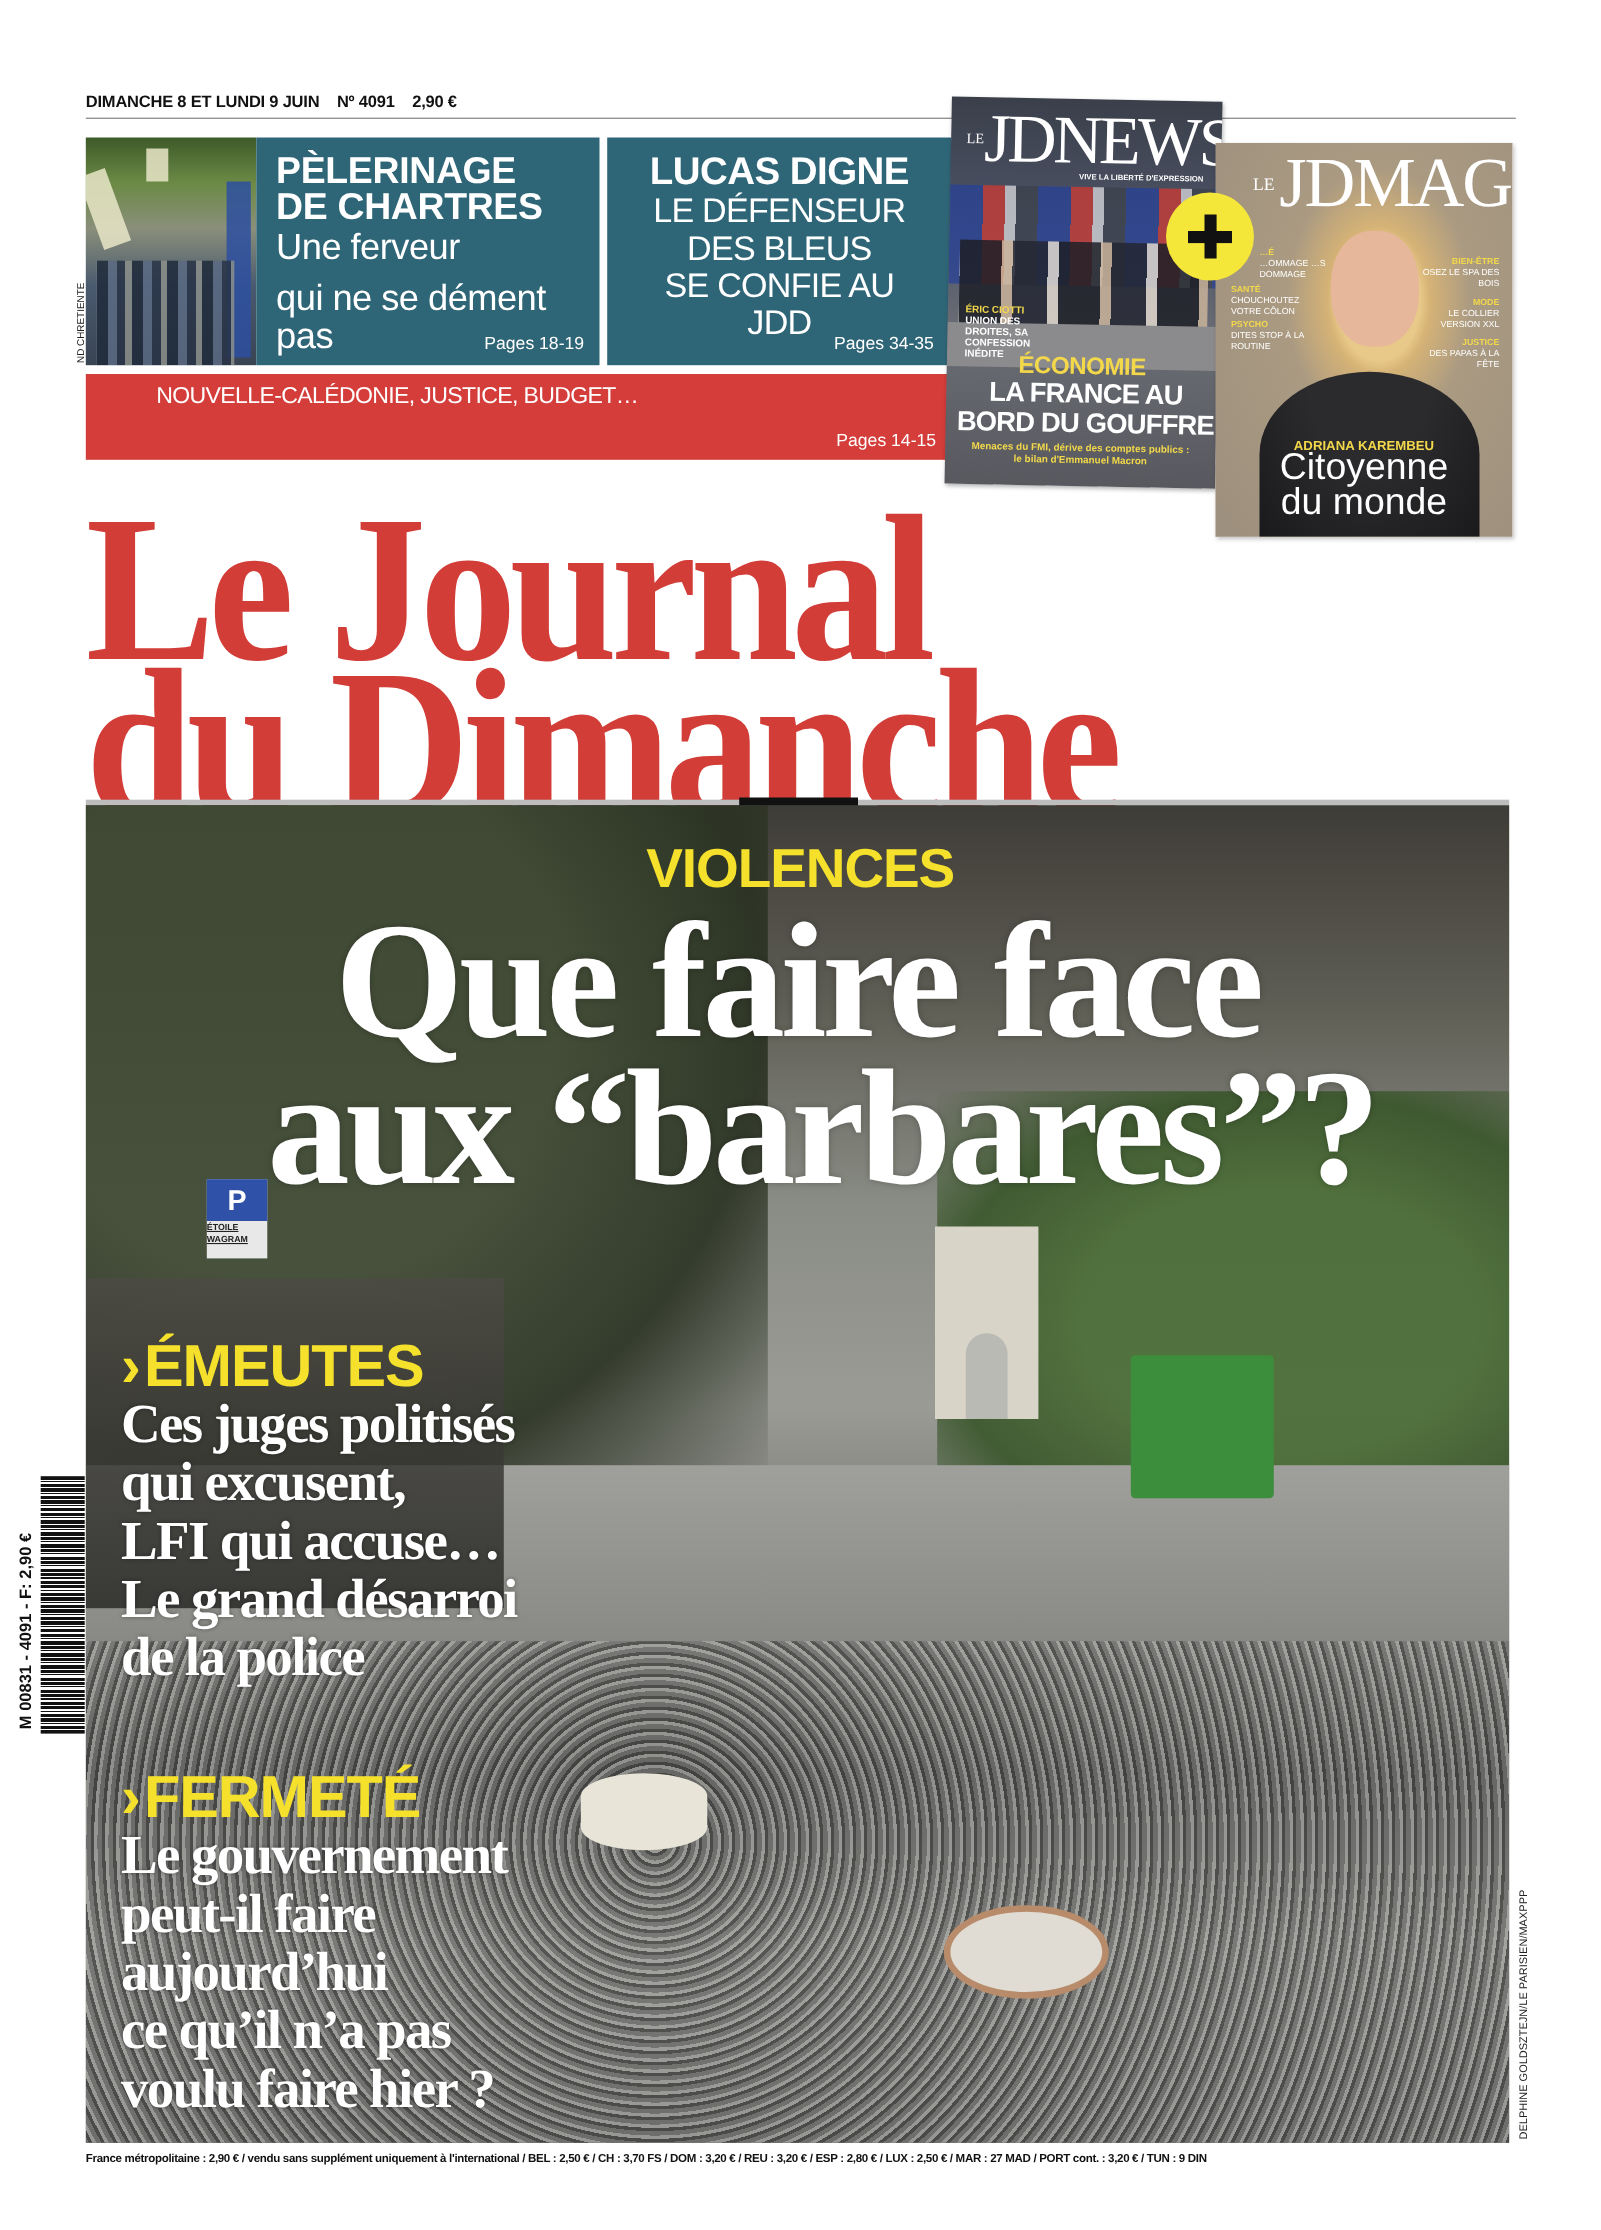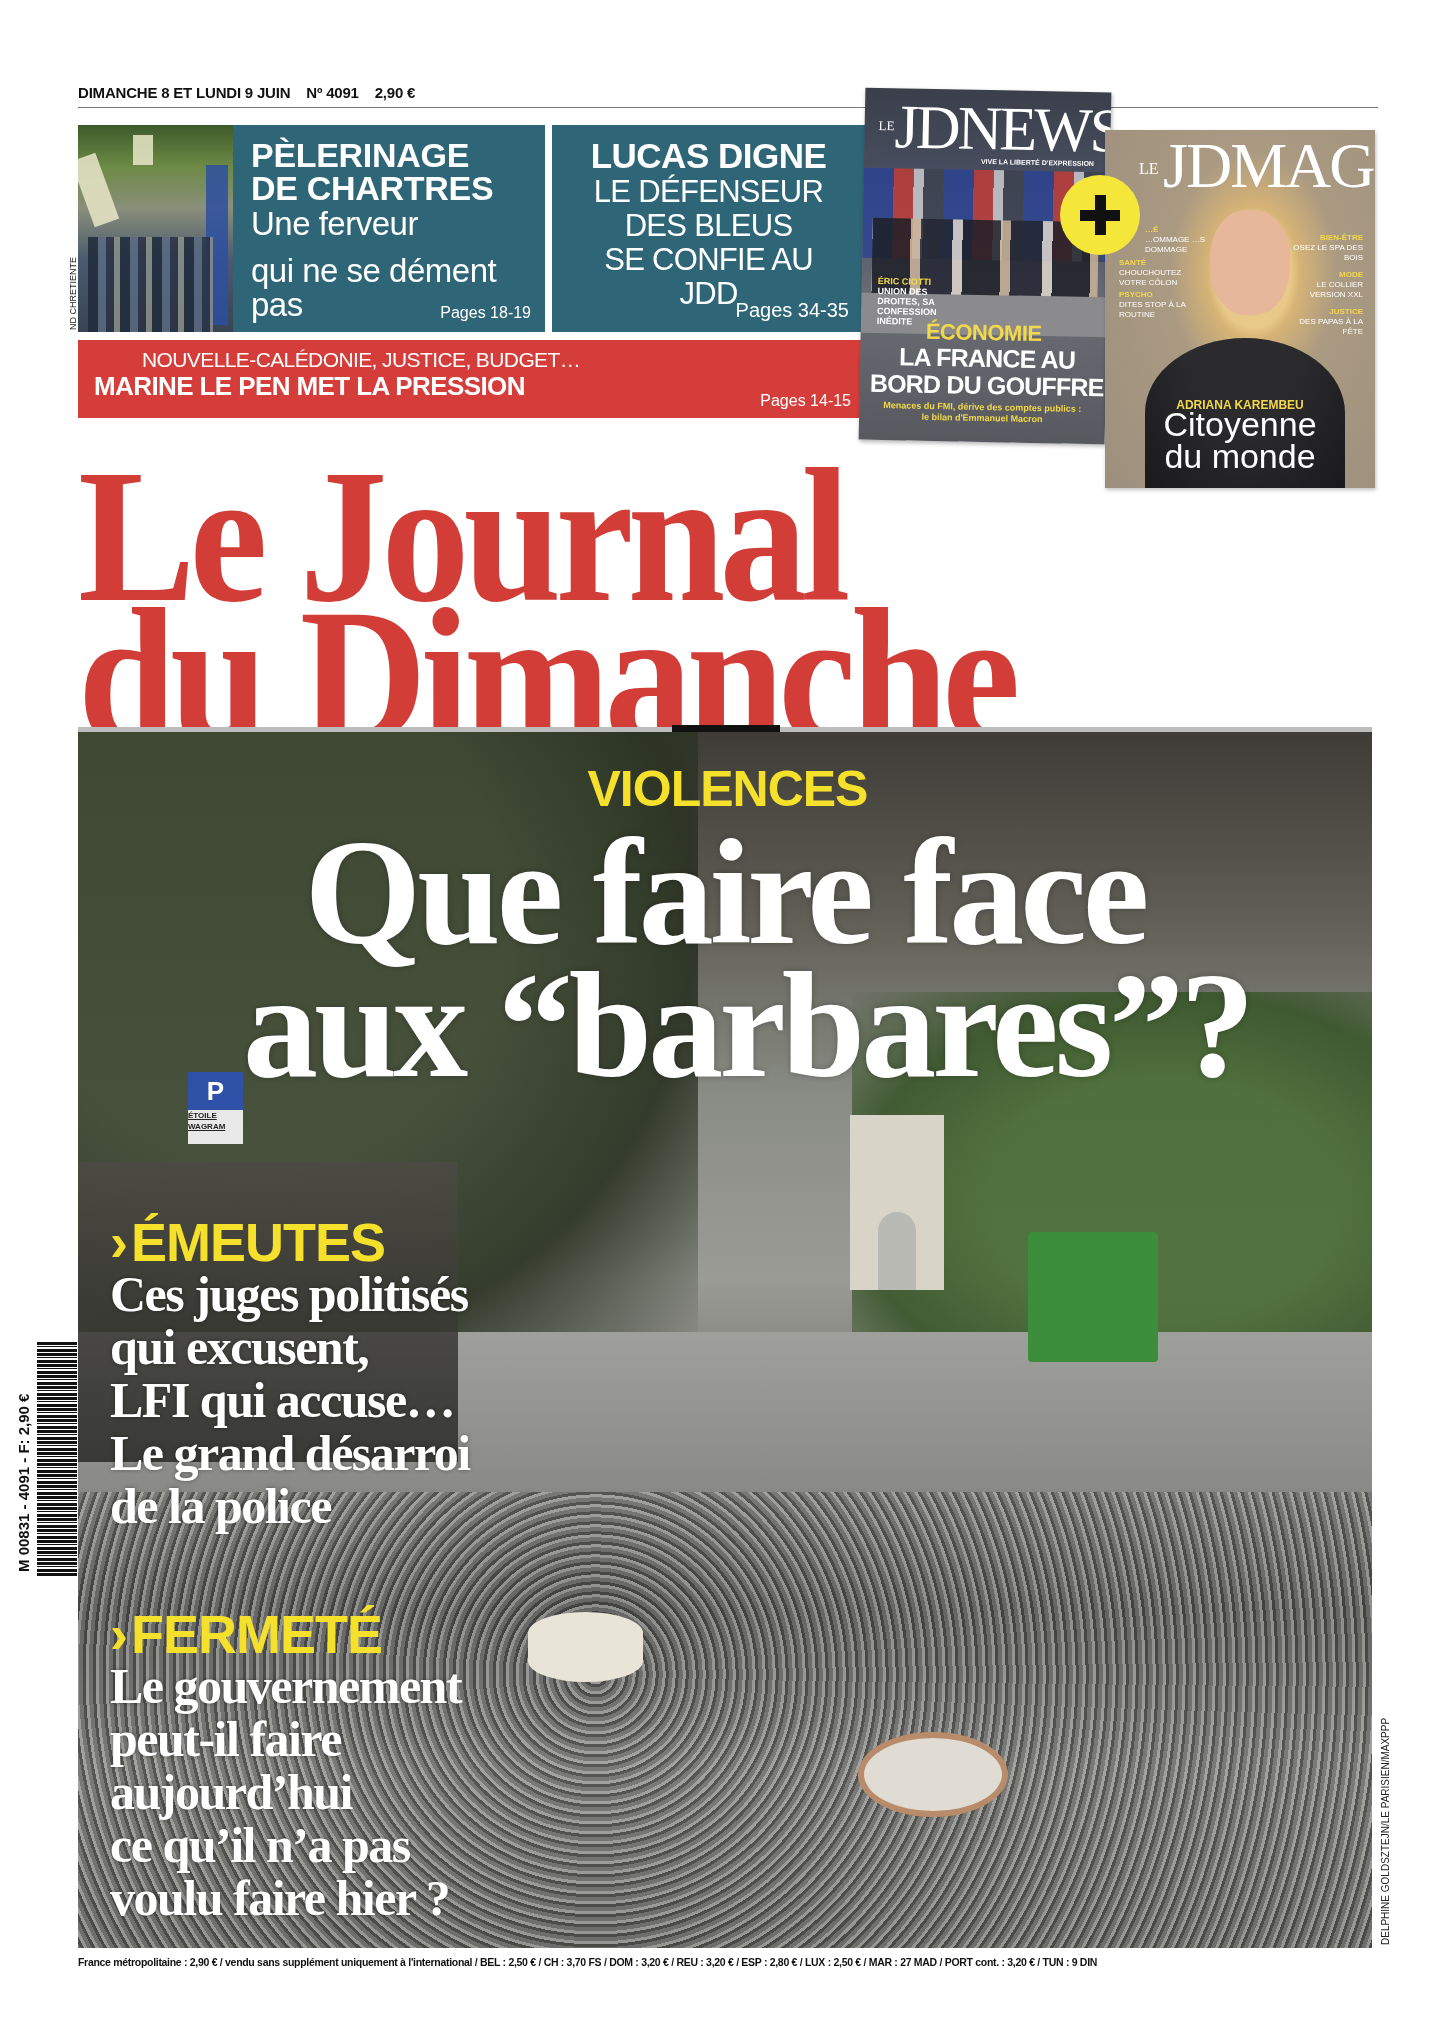--- a/index.html
+++ b/index.html
@@ -20,21 +20,21 @@
   .credit-vert { position: absolute; font-size: 9px; color: #222; white-space: nowrap; transform-origin: left top; transform: rotate(-90deg); }
 
   .t1 { left: 233px; top: 125px; width: 312px; height: 207px; padding: 14px 10px 0 18px; }
   .t1 .h { font-size: 34px; font-weight: 700; line-height: 33px; letter-spacing: -0.3px; }
   .t1 .s { font-size: 33px; line-height: 34px; margin-top: 2px; letter-spacing: -0.5px; }
   .t1 .pages { position: absolute; right: 14px; bottom: 10px; font-size: 16px; }
 
   .t2 { left: 552px; top: 125px; width: 313px; height: 207px; padding: 12px 0 0 0; text-align: center; }
   .t2 .h { font-size: 35px; font-weight: 700; line-height: 38px; letter-spacing: -0.5px; }
   .t2 .s { font-size: 31px; line-height: 34px; letter-spacing: -0.7px; }
-  .t2 .pages { position: absolute; right: 16px; bottom: 10px; font-size: 20px; margin-left: 21px; }
+  .t2 .pages { position: absolute; right: 16px; bottom: 10px; font-size: 16px; margin-left: 21px; }
 
   .banner { position: absolute; left: 78px; top: 340px; width: 787px; height: 78px; background: #d43d3a; color: #fff; padding: 7px 0 0 16px; }
   .banner .l1 { font-size: 21px; line-height: 25px; letter-spacing: -0.6px; margin-left: 48px; }
   .banner .l2 { font-size: 26px; font-weight: 700; line-height: 28px; letter-spacing: -0.6px; }
   .banner .pages { position: absolute; right: 14px; bottom: 8px; font-size: 16px; }
 
   .cover-news { position: absolute; left: 862px; top: 90px; width: 246px; height: 352px; transform: rotate(1.1deg);
     background: linear-gradient(180deg, #3a3f4a 0%, #50556a 35%, #6a6d74 60%, #58595f 100%); box-shadow: 1px 2px 4px rgba(0,0,0,.3); overflow: hidden; }
   .cover-news .flags { position: absolute; left: 0; right: 0; top: 80px; height: 90px;
     background: repeating-linear-gradient(90deg, #24409a 0 30px, #d8382f 30px 50px, #e4e4e6 50px 60px, #3a3f4a 60px 80px); opacity: .7; }
@@ -142,21 +142,20 @@
   <div class="h">LUCAS DIGNE</div>
   <div class="s">LE DÉFENSEUR</div>
   <div class="s">DES BLEUS</div>
   <div class="s">SE CONFIE AU</div>
   <div class="s">JDD</div>
   <div class="pages">Pages 34-35</div>
 </div>
 
 <div class="banner">
   <div class="l1">NOUVELLE-CALÉDONIE, JUSTICE, BUDGET…</div>
-  <div class="l2">MARINE LE PEN MET LA PRESSION</div>
   <div class="pages">Pages 14-15</div>
 </div>
 
 <div class="cover-news">
   <div class="flags"></div>
   <div class="people"></div>
   <div class="table"></div>
   <div class="le">LE</div>
   <div class="logo">JDNEWS</div>
   <div class="tagline">VIVE LA LIBERTÉ D'EXPRESSION</div>

